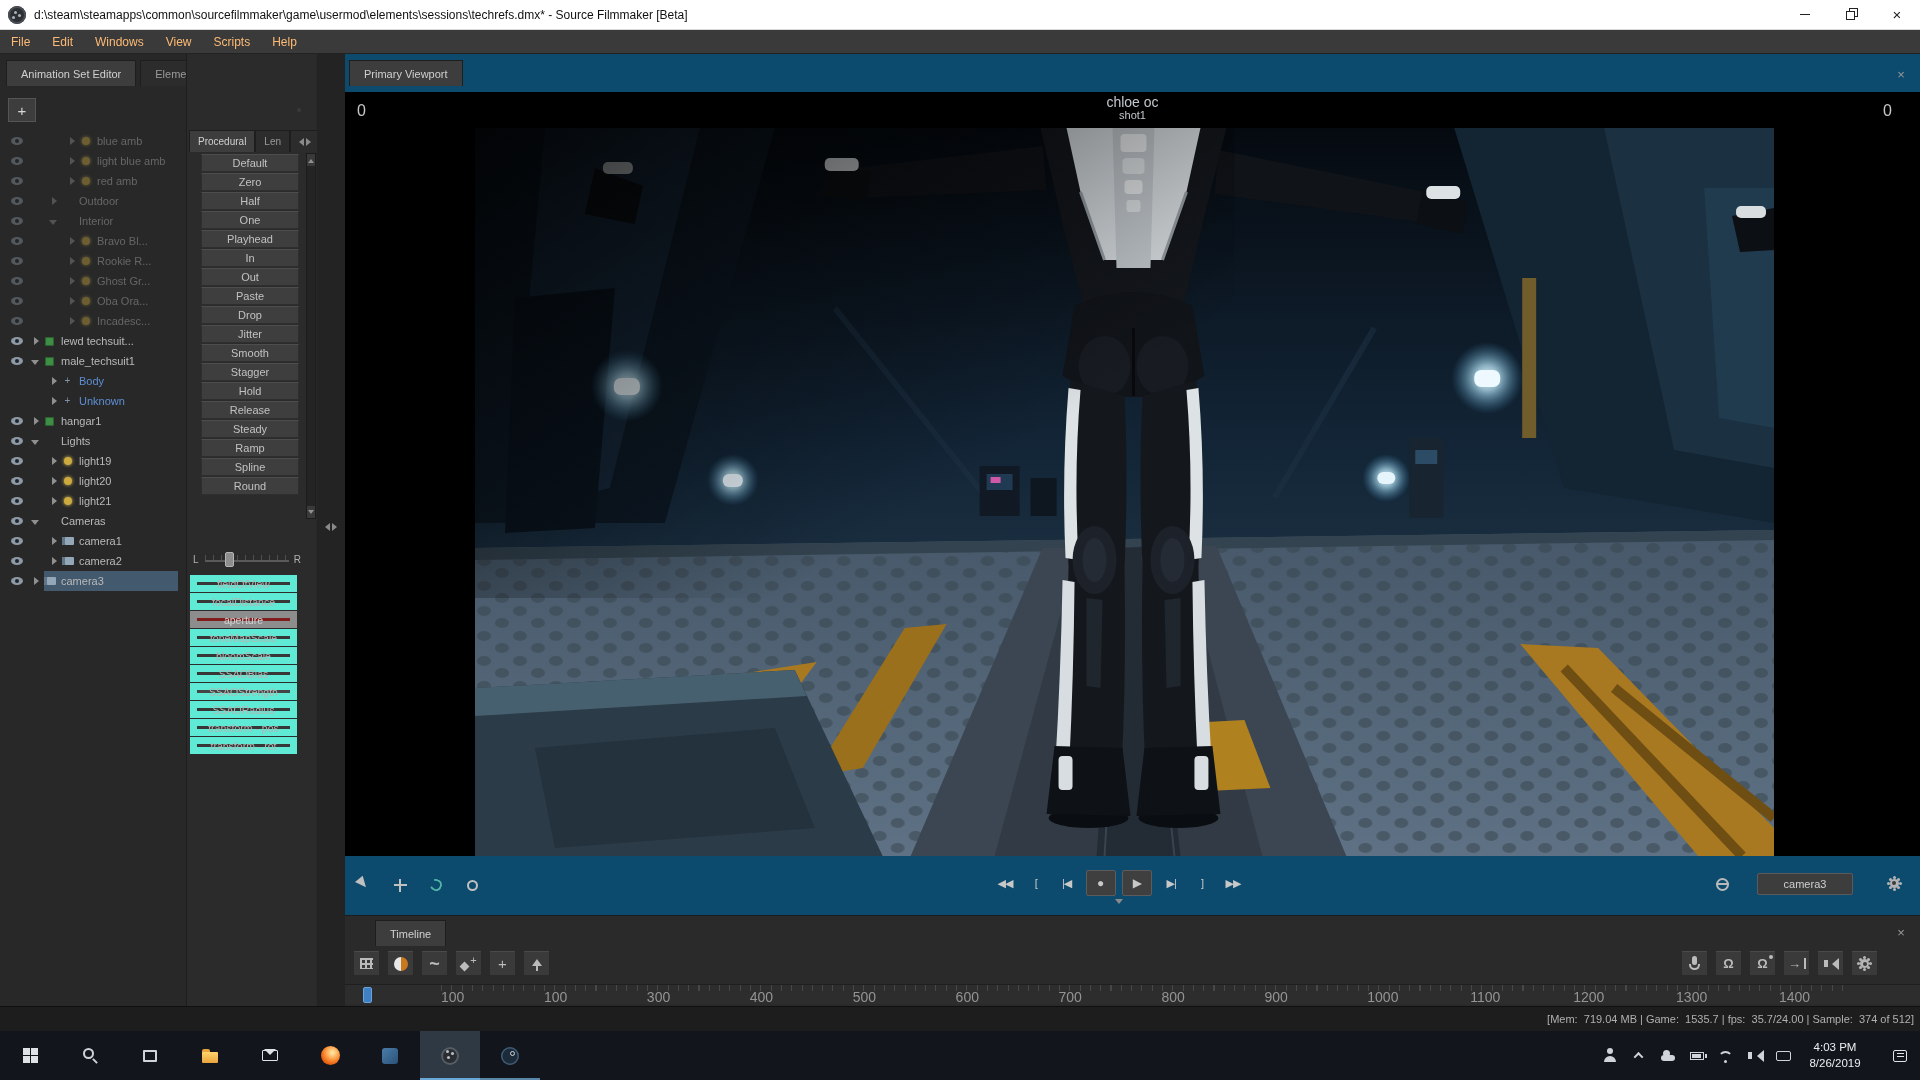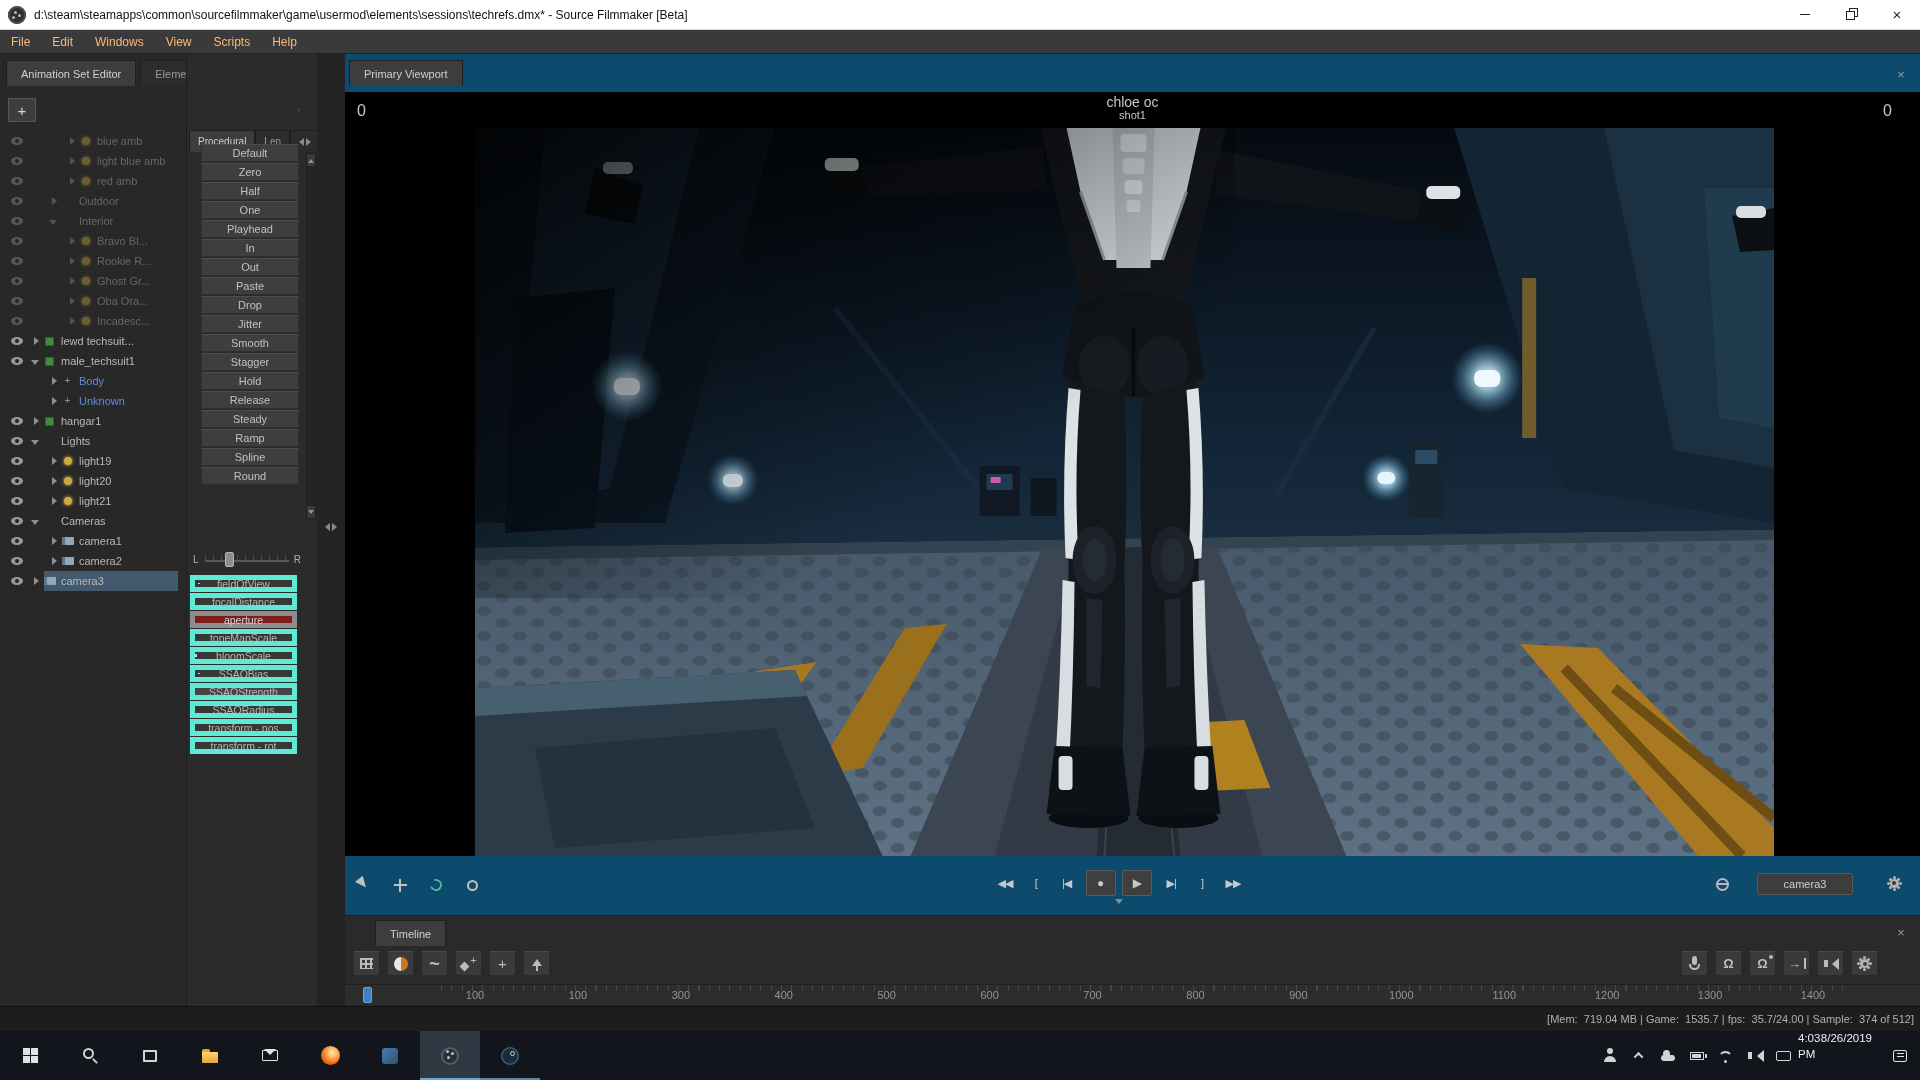--- a/index.html
+++ b/index.html
@@ -56,36 +56,36 @@
   .ic-node::after{content:"+";color:#7f93a5;font-size:10px;line-height:1}
   .tlabel{white-space:nowrap;overflow:hidden}
 
   
   .presets{position:absolute;left:186px;top:0;width:130px;height:952px;background:#2b2b2b;border-left:1px solid #1e1e1e}
   .pp-tabs{position:absolute;left:2px;top:76px;display:flex}
   .pp-tabs .tab{height:22px;padding:0 8px;font-size:10px}
   .tab-scroll{display:flex;align-items:center;gap:2px;padding:0 4px;background:#2c2c2c;border:1px solid #1e1e1e;border-bottom:none}
   .tri-l{width:0;height:0;border:4px solid transparent;border-right:5px solid #8a8a8a}
   .tri-r{width:0;height:0;border:4px solid transparent;border-left:5px solid #8a8a8a}
-  .pbtn-list{position:absolute;left:0;top:89px;width:118px}
+  .pbtn-list{position:absolute;left:0;top:99px;width:118px}
   .pbtn{height:18px;margin:1px 6px 1px 14px;background:#3e3e3e;border:1px solid #2e2e2e;border-top-color:#4d4d4d;color:#c2c2c2;font-size:11px;display:flex;align-items:center;justify-content:center}
   .pp-scroll{position:absolute;left:119px;top:99px;width:10px;height:366px;background:#242424;border:1px solid #1c1c1c}
   .pp-scroll .sb-arrow{position:absolute;left:0;width:8px;height:12px;background:#3a3a3a;display:flex;align-items:center;justify-content:center}
   .sb-up{top:0}.sb-dn{bottom:0}
   .sb-arrow i{width:0;height:0;border:3px solid transparent}
   .sb-up i{border-bottom:4px solid #909090;margin-bottom:2px}
   .sb-dn i{border-top:4px solid #909090;margin-top:2px}
   .slider-row{position:absolute;left:0;top:496px;width:118px;height:20px;color:#b0b0b0;font-size:10px}
   .slider-row .sl-l{position:absolute;left:6px;top:4px}
   .slider-row .sl-r{position:absolute;right:4px;top:4px}
   .sl-track{position:absolute;left:18px;right:16px;top:10px;height:2px;background:#5a5a5a}
   .sl-ticks{position:absolute;left:18px;right:16px;top:5px;height:5px;background:repeating-linear-gradient(90deg,#4e4e4e 0 1px,transparent 1px 8px)}
   .sl-handle{position:absolute;left:38px;top:2px;width:9px;height:15px;background:#8d8d8d;border:1px solid #b5b5b5;border-radius:2px}
   .attr-list{position:absolute;left:0;top:520px;width:118px}
-  .arow{height:17px;margin:1px 8px 1px 3px;background:#373737;border:5px solid #5eead4;color:#b5b5b5;font-size:10.5px;display:flex;align-items:center;justify-content:center;position:relative;white-space:nowrap}
+  .arow{height:17px;margin:1px 8px 1px 3px;background:#373737;border:7px solid #5eead4;color:#b5b5b5;font-size:10.5px;display:flex;align-items:center;justify-content:center;position:relative;white-space:nowrap}
   .arow.sel{border-color:#8d8d8d;background:#7f1d1d;color:#d5d5d5}
   .arow.lit{background:#454545}
   .arow.tick::before{content:"";position:absolute;left:3px;top:3px;bottom:3px;width:2px;background:#cdcdcd}
   .arow.tick2::before{content:"";position:absolute;left:0;top:2px;bottom:2px;width:2px;background:#cdcdcd}
   .splitter{position:absolute;left:317px;top:0;width:28px;height:952px;background:#232323}
   .split-arrows{position:absolute;left:320px;top:466px;width:22px;height:14px;display:flex;align-items:center;justify-content:center;gap:2px}
 
   
   .vp-region{position:absolute;left:345px;top:54px;width:1575px;height:861px;background:#0c4a6e}
   .vp-tabs{position:absolute;left:4px;top:6px}
@@ -139,21 +139,21 @@
   .g-mic::after{content:"";width:11px;height:6px;border:2px solid #bbb;border-top:none;border-radius:0 0 7px 7px;transform:translateY(3px)}
   .g-magnet::after{content:"Ω";position:static;font-size:13px;color:#bbb;font-weight:bold}
   .g-magnet2::after{content:"Ω";position:static;font-size:13px;color:#bbb;font-weight:bold}
   .g-magnet2::before{content:"";width:4px;height:4px;border-radius:50%;background:#bbb;transform:translate(8px,-7px)}
   .g-endarrow::after{content:"→";position:static;font-size:13px;color:#bbb;transform:translateX(-2px)}
   .g-endarrow::before{content:"";width:2px;height:11px;background:#bbb;transform:translateX(8px)}
   .g-speaker::before{content:"";width:4px;height:7px;background:#bbb;transform:translateX(-5px)}
   .g-speaker::after{content:"";width:0;height:0;border:6px solid transparent;border-right:7px solid #bbb;transform:translateX(2px)}
   .ruler{position:absolute;left:0;top:68px;width:1575px;height:20px;background:#2d2d2d;border-top:1px solid #1f1f1f;background-image:repeating-linear-gradient(90deg,#474747 0 1px,transparent 1px 10.3px);background-position:96px 0;background-size:1406px 6px;background-repeat:no-repeat}
   .ruler-labels{position:absolute;left:96px;top:4px;width:1406px;display:flex;justify-content:space-between}
-  .rlabel{width:68px;text-align:center;font-size:11px;color:#949494}
+  .rlabel{width:68px;font-size:14px;color:#949494}
   .playhead{position:absolute;left:18px;top:2px;width:9px;height:16px;background:#3f7fc4;border:1px solid #6aa3dc;border-radius:2px}
 
   
   .statusbar{position:absolute;left:0;top:1006px;width:1920px;height:25px;background:#1d1d1d;border-top:1px solid #101010;display:flex;align-items:center;justify-content:flex-end}
   .status-text{font-size:11px;color:#b0b0b0;padding-right:6px;white-space:pre}
 
   
   .taskbar{position:absolute;left:0;top:1031px;width:1920px;height:49px;background:#12161c;display:flex;align-items:stretch}
   .tb-apps{display:flex}
   .tb-btn{width:60px;height:49px;display:flex;position:relative}
@@ -180,21 +180,21 @@
   .g-chev::after{content:"";width:7px;height:7px;border-top:2px solid #cfd4d8;border-left:2px solid #cfd4d8;transform:rotate(45deg) translate(1px,1px)}
   .g-cloud::after{content:"";width:14px;height:6px;background:#cfd4d8;border-radius:6px;transform:translateY(2px)}
   .g-cloud::before{content:"";width:7px;height:7px;background:#cfd4d8;border-radius:50%;transform:translate(-1px,-2px)}
   .g-batt::after{content:"";width:14px;height:8px;border:1px solid #cfd4d8;padding:1px;background:linear-gradient(90deg,#cfd4d8 0 9px,transparent 9px) content-box}
   .g-batt::before{content:"";width:2px;height:4px;background:#cfd4d8;transform:translateX(9px)}
   .g-wifi::after{content:"";width:15px;height:15px;border:2px solid transparent;border-top-color:#cfd4d8;border-radius:50%;transform:translateY(3px)}
   .g-wifi::before{content:"";width:3px;height:3px;background:#cfd4d8;border-radius:50%;transform:translateY(6px)}
   .g-vol::before{content:"";width:4px;height:7px;background:#cfd4d8;transform:translateX(-5px)}
   .g-vol::after{content:"";width:0;height:0;border:6px solid transparent;border-right:7px solid #cfd4d8;transform:translateX(3px)}
   .g-kbd::after{content:"";width:15px;height:10px;border:1.5px solid #cfd4d8;border-radius:2px}
-  .tb-clock{width:82px;display:flex;flex-direction:row;align-items:flex-start;justify-content:center;padding-right:8px;color:#eceff1;font-size:11.5px;line-height:1.35}
+  .tb-clock{width:82px;display:flex;flex-direction:column;align-items:center;justify-content:center;padding-right:8px;color:#eceff1;font-size:11.5px;line-height:1.35}
   .tb-notif{width:40px;display:flex;position:relative}
   .g-notif::after{content:"";width:14px;height:12px;border:1.5px solid #dfe3e6;border-radius:2px}
   .g-notif::before{content:"";width:7px;height:1.5px;background:#dfe3e6;transform:translateY(-2px);box-shadow:0 3px 0 #dfe3e6}
 </style>
 </head>
 <body>
 
 <div class="titlebar">
   <span class="app-ic"></span>
   <span class="tb-title">d:\steam\steamapps\common\sourcefilmmaker\game\usermod\elements\sessions\techrefs.dmx* - Source Filmmaker [Beta]</span>

